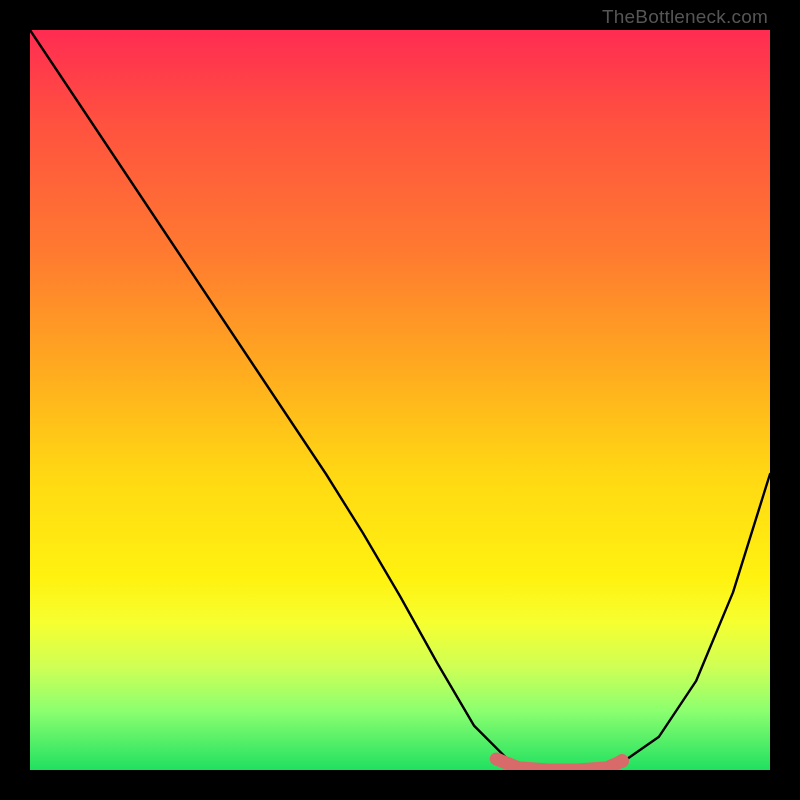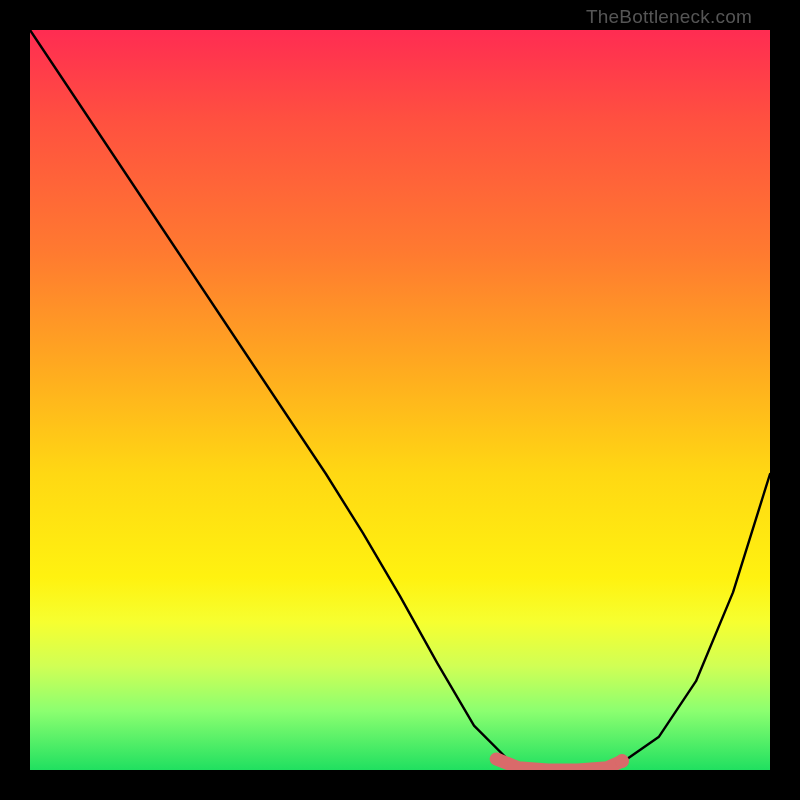--- a/index.html
+++ b/index.html
@@ -31,21 +31,21 @@
       #ffd813 60%,
       #fff210 74%,
       #f6ff30 80%,
       #d0ff55 86%,
       #8cff70 92%,
       #20e060 100%);
   }
   .attribution {
     position: absolute;
     top: 6px;
-    right: 48px;
+    right: 32px;
     color: #555;
     font-size: 19px;
     font-weight: 500;
     letter-spacing: 0.2px;
   }
   svg.overlay {
     position: absolute;
     left: 0;
     top: 0;
     width: 740px;

